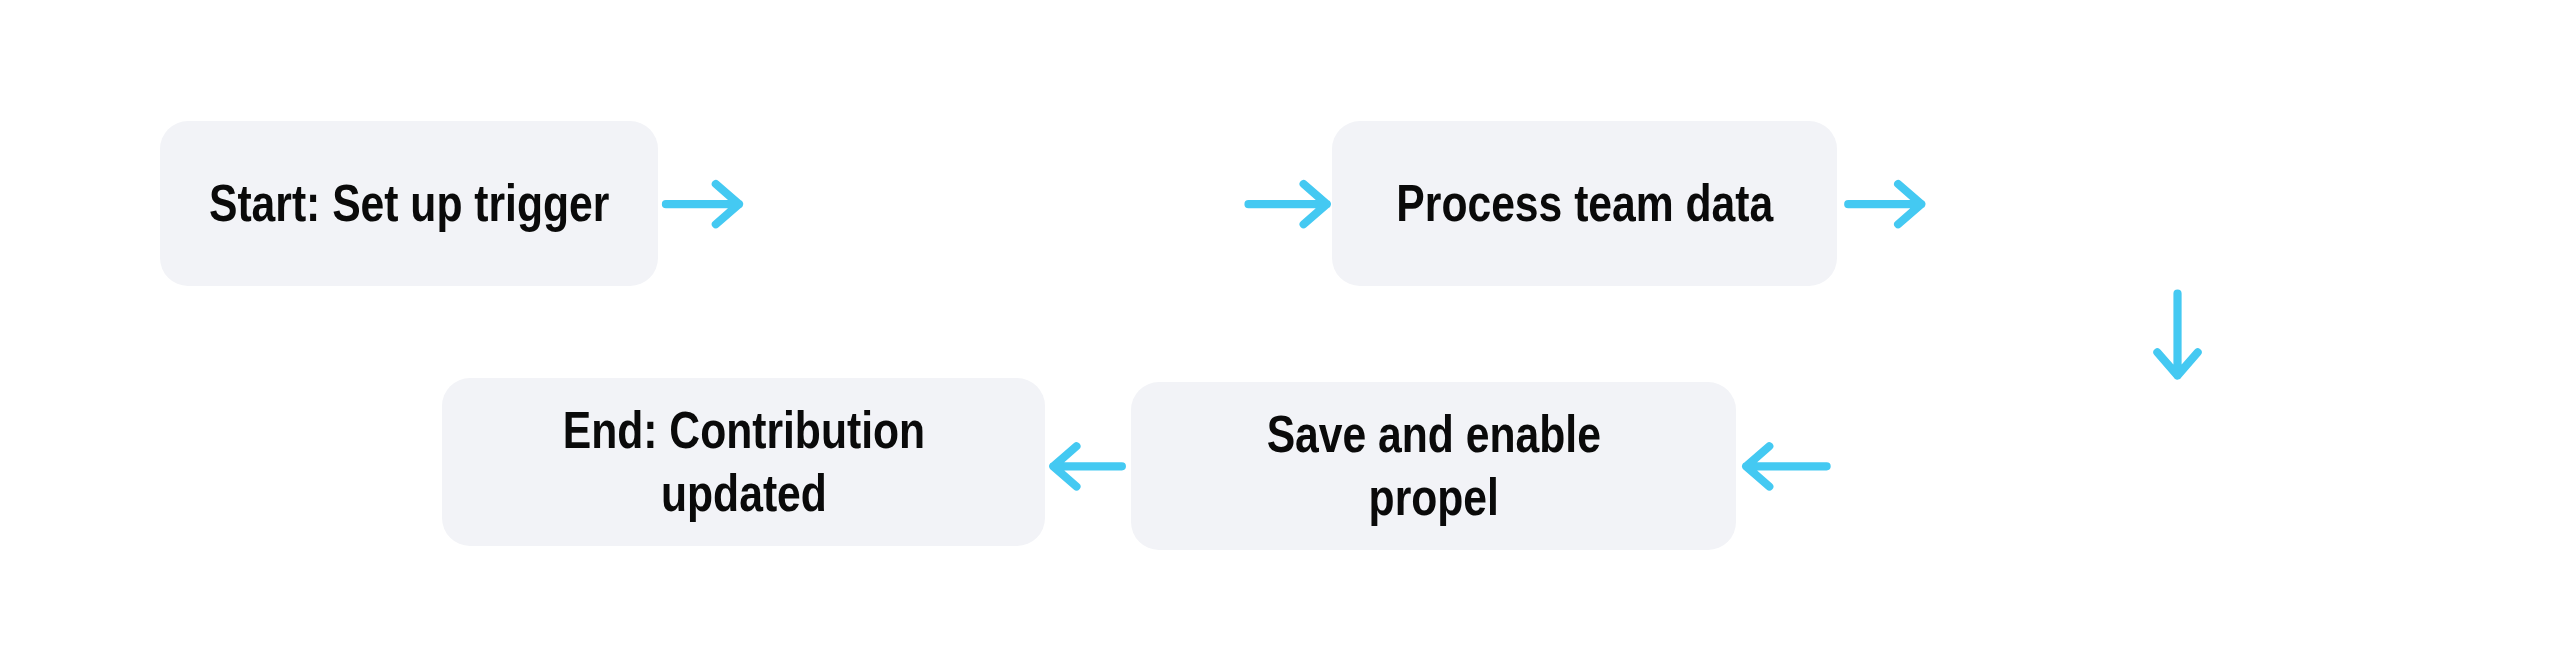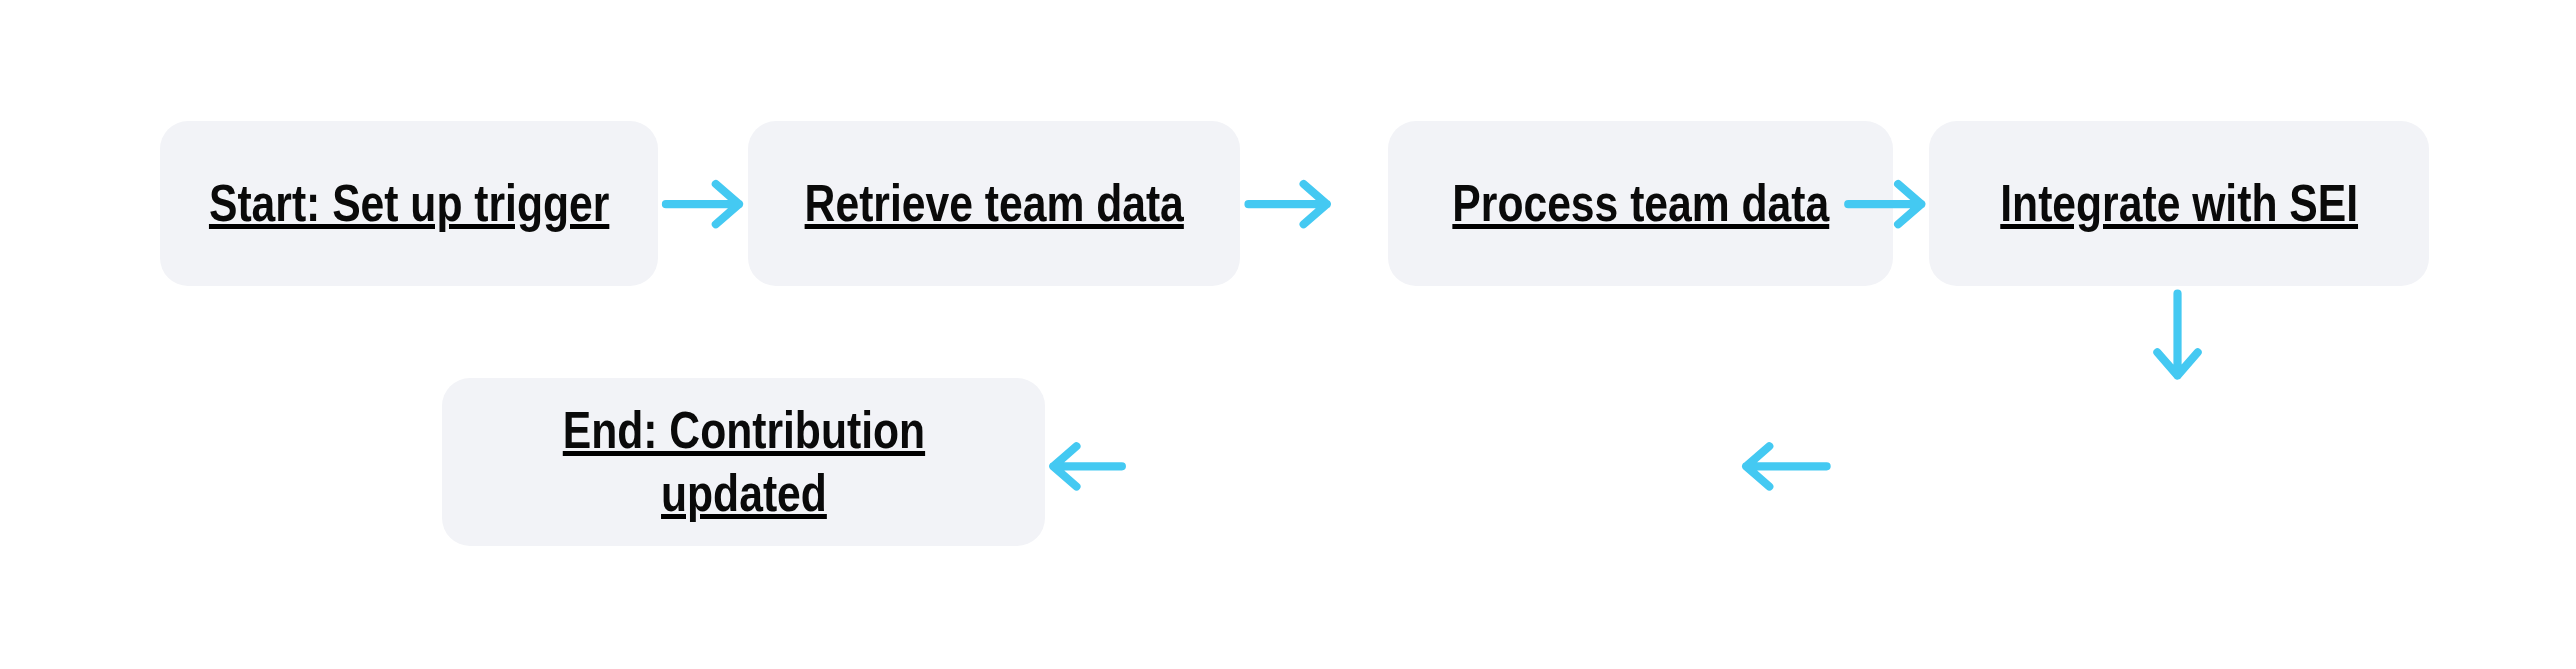--- a/index.html
+++ b/index.html
@@ -20,21 +20,20 @@
     background: var(--background);
     overflow: hidden;
   }
   .node {
     position: absolute;
     background: var(--node-fill);
     border-radius: 28px;
     display: flex;
     align-items: center;
     justify-content: center;
-    text-decoration: underline;
   }
   .node-label {
     display: inline-block;
     font-size: 52px;
     line-height: 63px;
     font-weight: 700;
     color: var(--node-text);
     text-align: center;
     white-space: pre-line;
     transform: scaleX(0.82);
@@ -56,33 +55,31 @@
 </style>
 </head>
 <body>
 
 <div class="canvas">
 
   <div class="node" style="left:160px; top:121px; width:498px; height:165px;">
     <span class="node-label">Start: Set up trigger</span>
   </div>
 
-  <div class="node" style="left:748px; top:121px; width:492px; height:165px;">
-    <span class="node-label">Retrieve team data</span>
-  </div>
 
-  <div class="node" style="left:1388px; top:121px; width:505px; height:165px;">
+  <div class="node" style="left:1332px; top:121px; width:505px; height:165px;">
     <span class="node-label">Process team data</span>
   </div>
 
-  <div class="node" style="left:1929px; top:121px; width:500px; height:165px;">
-    <span class="node-label">Integrate with SEI</span>
-  </div>
 
 
+  <div class="node" style="left:1131px; top:382px; width:605px; height:168px;">
+    <span class="node-label">Save and enable
+propel</span>
+  </div>
 
   <div class="node" style="left:442px; top:378px; width:603px; height:168px;">
     <span class="node-label">End: Contribution
 updated</span>
   </div>
 
   <svg class="arrows" width="2576" height="669" viewBox="0 0 3456 898" aria-hidden="true">
     <path class="arrow-path" d="M893 274 H991 M960 247 L991 274 L960 301"></path>
     <path class="arrow-path" d="M1675 274 H1780 M1749 247 L1780 274 L1749 301"></path>
     <path class="arrow-path" d="M2480 274 H2578 M2547 247 L2578 274 L2547 301"></path>

